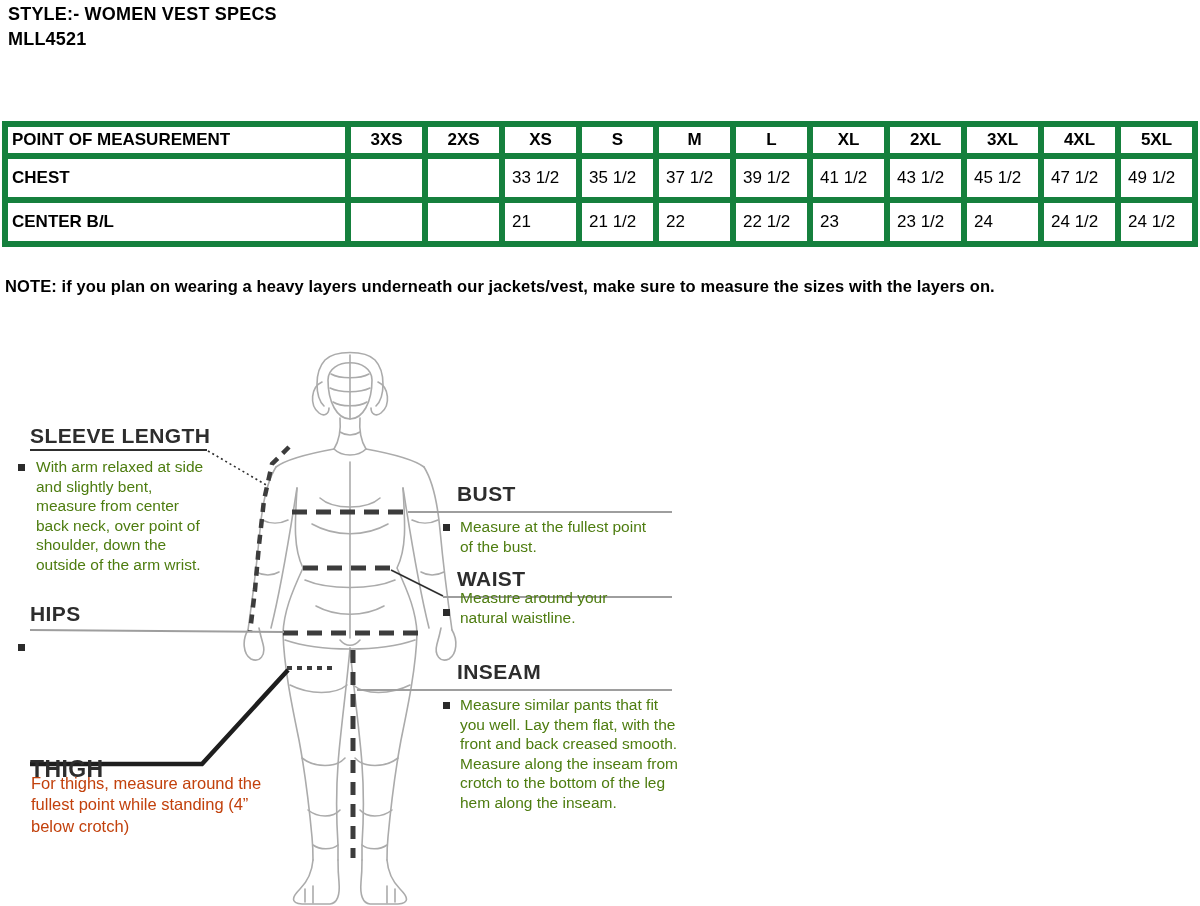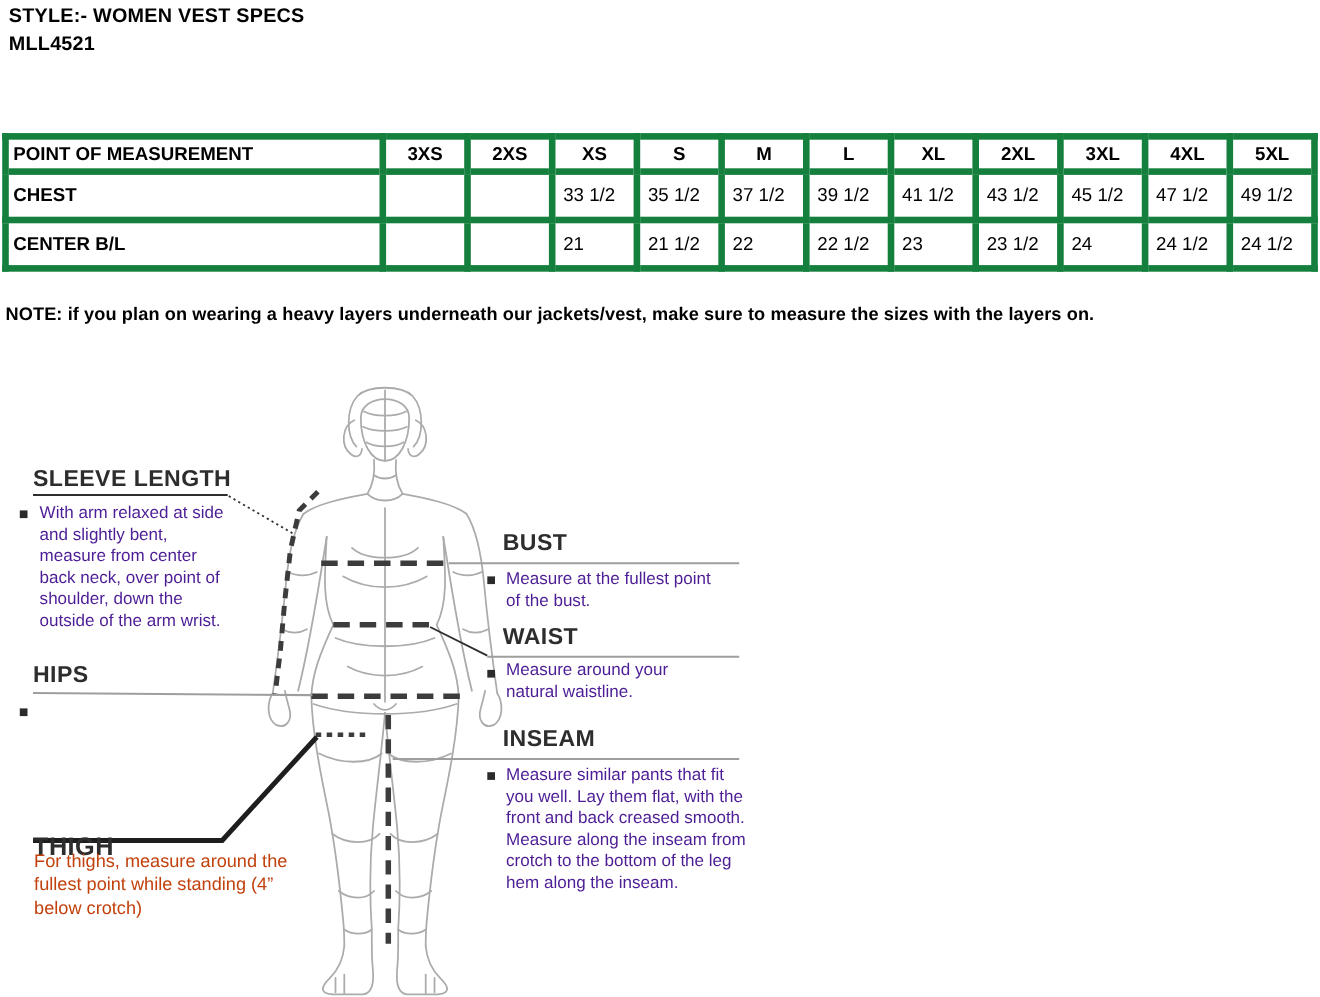--- a/index.html
+++ b/index.html
@@ -24,21 +24,21 @@
   .size-table tbody th { font-weight:bold; text-align:left; padding-left:4px; height:44px; }
   .size-table tbody td { font-weight:normal; text-align:left; padding-left:7px; height:44px; }
 
   
   .note-line { position:absolute; left:5px; top:277px; font-weight:bold; font-size:16.5px; letter-spacing:0.1px; }
 
   
   .diagram { position:absolute; left:0; top:340px; width:1200px; height:566px; }
   .diagram svg { position:absolute; left:0; top:0; }
   .m-label { position:absolute; font-weight:bold; font-size:21px; color:#2d2d2d; letter-spacing:0.4px; white-space:nowrap; }
-  .m-desc { position:absolute; font-size:15.5px; color:#4c1d95; line-height:1.26; }
+  .m-desc { position:absolute; font-size:15.5px; color:#4d7c0f; line-height:1.26; }
   .m-desc.thigh { font-size:16.5px; color:#c2410c; line-height:1.3; }
   .bullet { position:absolute; width:7px; height:7px; background:#2b2b2b; }
 </style>
 </head>
 <body>
 
 <div id="page">
 
   <div class="title-block">
     <div class="title-line">STYLE:- WOMEN VEST SPECS</div>
@@ -205,20 +205,20 @@
 
     <div class="m-label" style="left:30px; top:416px; font-size:23px;">THIGH</div>
     <div class="m-desc thigh" style="left:31px; top:433px; width:235px;">For thighs, measure around the fullest point while standing (4” below crotch)</div>
 
     <div class="m-label" style="left:457px; top:142px;">BUST</div>
     <span class="bullet" style="left:443px; top:184px;"></span>
     <div class="m-desc" style="left:460px; top:177px; width:195px;">Measure at the fullest point of the bust.</div>
 
     <div class="m-label" style="left:457px; top:227px;">WAIST</div>
     <span class="bullet" style="left:443px; top:269px;"></span>
-    <div class="m-desc" style="left:460px; top:260px; width:195px;">Measure around your natural waistline.</div>
+    <div class="m-desc" style="left:460px; top:248px; width:195px;">Measure around your natural waistline.</div>
 
     <div class="m-label" style="left:457px; top:320px;">INSEAM</div>
     <span class="bullet" style="left:443px; top:362px;"></span>
     <div class="m-desc" style="left:460px; top:355px; width:218px;">Measure similar pants that fit you well. Lay them flat, with the front and back creased smooth. Measure along the inseam from crotch to the bottom of the leg hem along the inseam.</div>
   </div>
 
 </div>
 
 </body></html>

